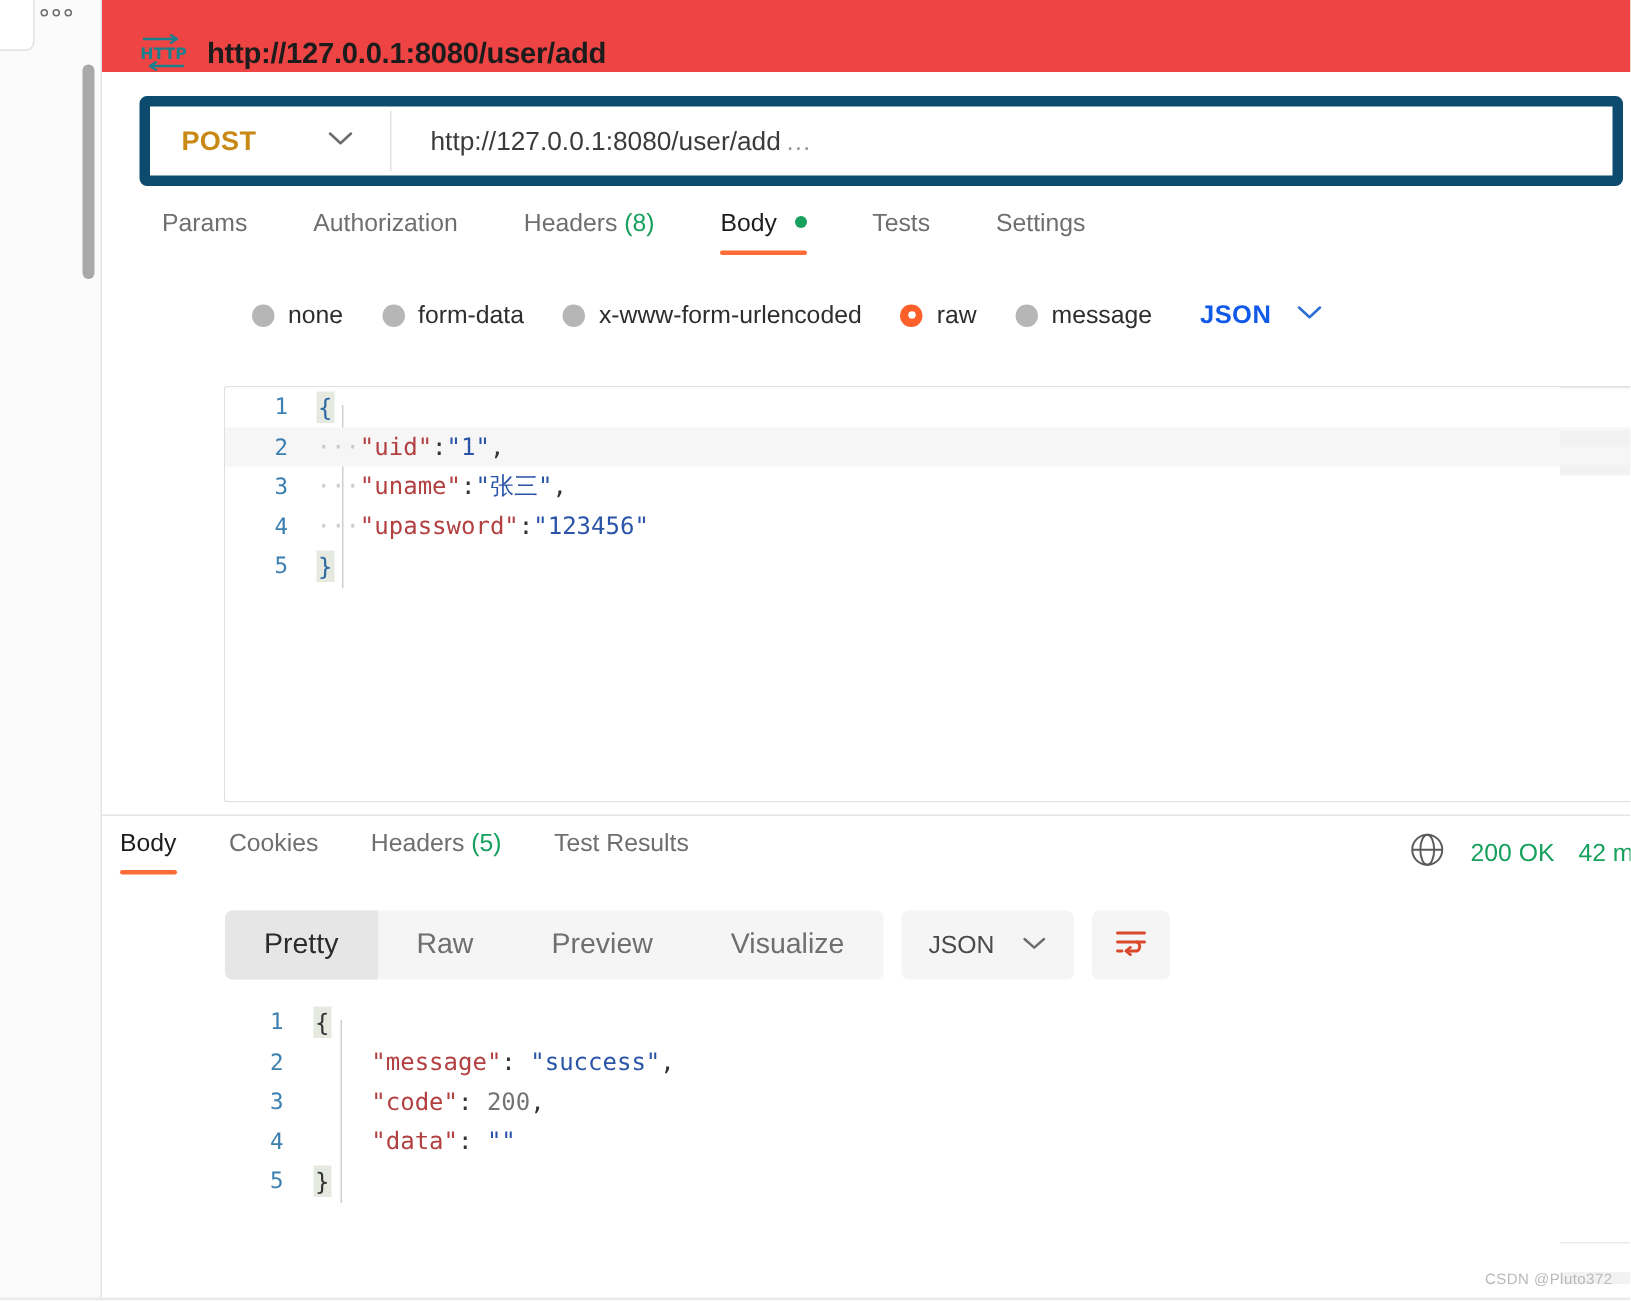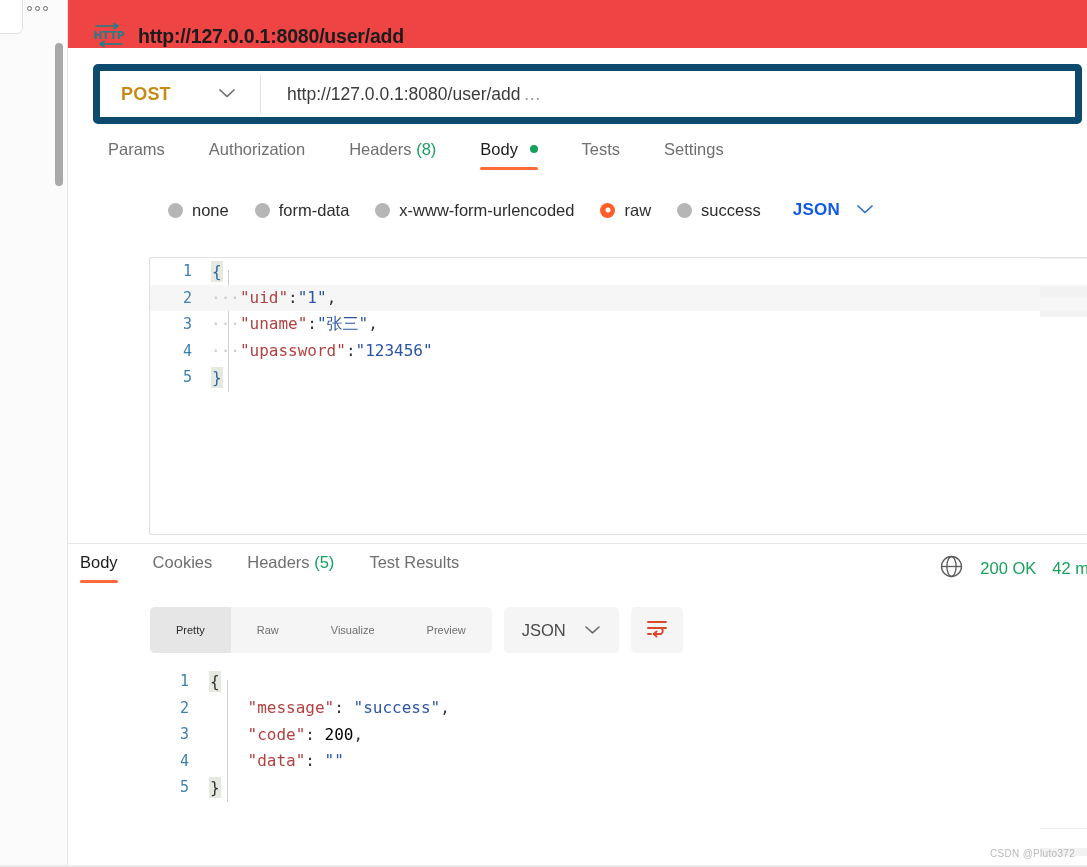--- a/index.html
+++ b/index.html
@@ -281,21 +281,21 @@
 
   
   .k-req  { color: #b34040; }
   .v-req  { color: #2a54a8; }
   .p-req  { color: #333333; }
   .brace-req { color: #2d6aa3; }
 
   
   .k-res  { color: #b34040; }
   .v-res  { color: #2a54a8; }
-  .n-res  { color: #000000; }
+  .n-res  { color: #737373; }
   .p-res  { color: #333333; }
 
   
   .edge-strip {
     position: absolute;
     right: 0;
     height: 1px;
     background: #ebebeb;
     width: 47px;
   }
@@ -365,21 +365,21 @@
     border-radius: 5px;
     height: 46px;
     padding: 0;
     overflow: hidden;
   }
   .seg {
     height: 59px;
     display: flex;
     align-items: center;
     padding: 0 26px;
-    font-size: 11px;
+    font-size: 19px;
     color: #6f6f6f;
     cursor: pointer;
     white-space: nowrap;
   }
   .seg.active {
     background: #e6e6e6;
     color: #2b2b2b;
   }
   .fmt-select {
     height: 46px;
@@ -524,21 +524,21 @@
       <div class="radio-item">
         <span class="radio-dot"></span>
         <span class="radio-label">x-www-form-urlencoded</span>
       </div>
       <div class="radio-item">
         <span class="radio-dot sel"></span>
         <span class="radio-label">raw</span>
       </div>
       <div class="radio-item">
         <span class="radio-dot"></span>
-        <span class="radio-label">success</span>
+        <span class="radio-label">message</span>
       </div>
       <div class="json-select">
         <span class="lbl">JSON</span>
         <span class="cv">
           <svg width="18" height="11" viewBox="0 0 18 11">
             <path d="M2 2 L9 8.5 L16 2" stroke="#2b6ed6" stroke-width="1.7" fill="none" stroke-linecap="round" stroke-linejoin="round"></path>
           </svg>
         </span>
       </div>
     </div>
@@ -610,24 +610,24 @@
 
     <div class="resp-toolbar">
       <div class="seg-group">
         <div class="seg active">
           <span>Pretty</span>
         </div>
         <div class="seg">
           <span>Raw</span>
         </div>
         <div class="seg">
+          <span>Preview</span>
+        </div>
+        <div class="seg">
           <span>Visualize</span>
-        </div>
-        <div class="seg">
-          <span>Preview</span>
         </div>
       </div>
 
       <div class="fmt-select">
         <span class="lbl">JSON</span>
         <span>
           <svg width="17" height="10" viewBox="0 0 17 10">
             <path d="M2 2 L8.5 7.8 L15 2" stroke="#6c6c6c" stroke-width="1.6" fill="none" stroke-linecap="round" stroke-linejoin="round"></path>
           </svg>
         </span>

